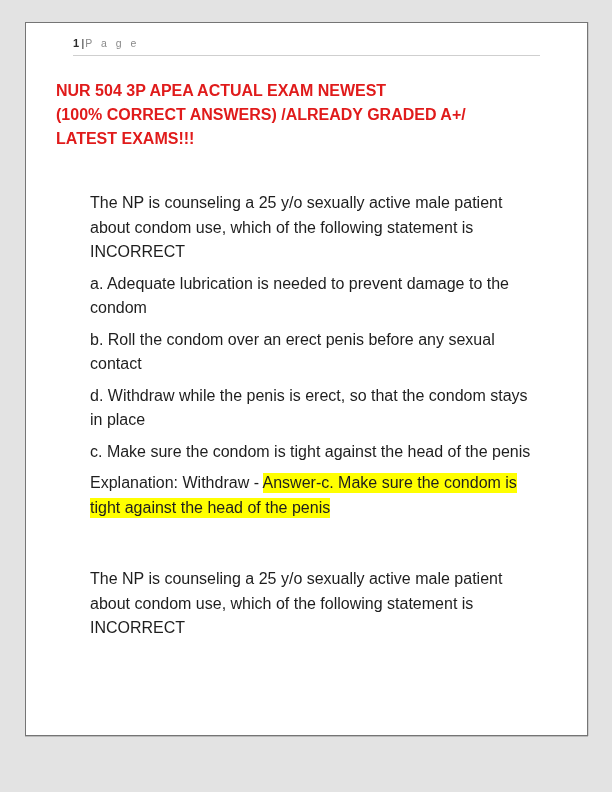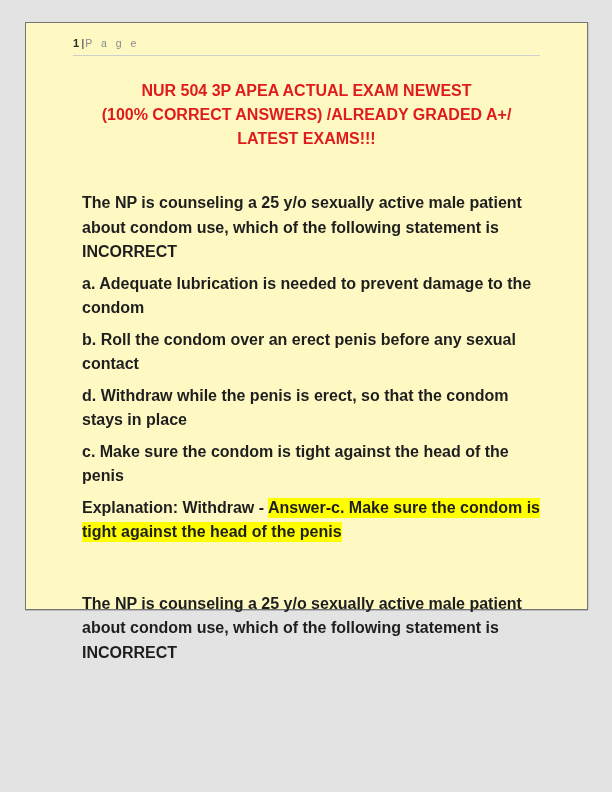--- a/index.html
+++ b/index.html
@@ -9,22 +9,22 @@
     font-family: "Liberation Sans", sans-serif;
     overflow: hidden;
   }
   .canvas {
     position: relative;
     width: 612px; height: 792px;
   }
   .page {
     position: absolute;
     left: 25px; top: 22px;
-    width: 563px; height: 588px;
-    background: #fef9c3;
+    width: 563px; height: 714px;
+    background: #ffffff;
     border: 1px solid #757575;
     box-shadow: 0 1px 0 rgba(0,0,0,0.18), 1px 0 0 rgba(0,0,0,0.10);
   }
   .page-header {
     margin: 14px 47px 0 47px;
     padding-bottom: 5px;
     border-bottom: 1px solid #cfcfcf;
     font-size: 11px;
     line-height: 13px;
     white-space: nowrap;
@@ -39,34 +39,34 @@
     font-weight: bold;
     margin: 0 1px;
   }
   .pg-label {
     color: #8a8a8a;
     letter-spacing: 3px;
     font-size: 10.5px;
   }
   .doc-title {
     margin: 23px 30px 0 30px;
-    text-align: center;
+    text-align: left;
     font-weight: bold;
     font-size: 16px;
     line-height: 24px;
     color: var(--title-red, #e01b1b);
   }
   .doc-body {
     margin: 40px 47px 0 48px;
     width: 468px;
     font-size: 16px;
     line-height: 24.5px;
     color: #1e1e1e;
   }
-  .doc-body p { margin: 0 0 7px 8px; font-weight: bold; }
+  .doc-body p { margin: 0 0 7px 16px; }
   .para-repeat { margin-top: 47px !important; }
   .hl {
     background: var(--highlight-yellow, #ffff00);
     padding: 1px 0 2px 0;
   }
 </style>
 </head>
 <body>
 
 <div class="canvas">

